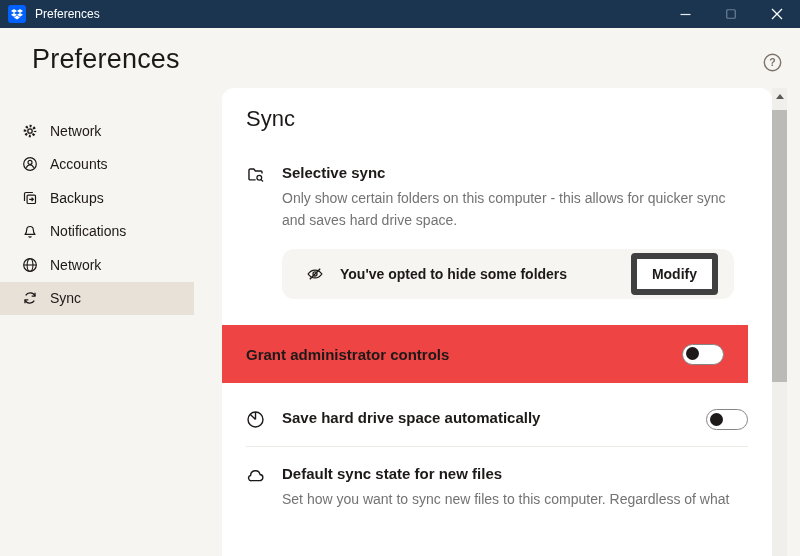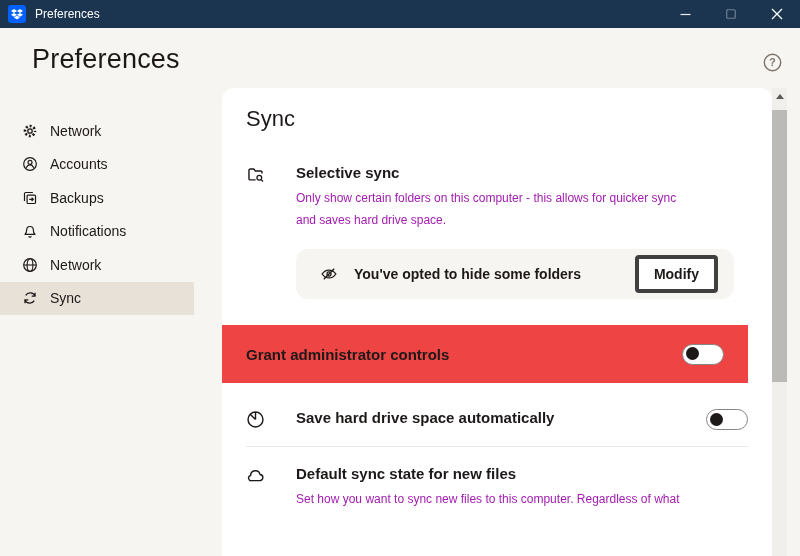--- a/index.html
+++ b/index.html
@@ -42,38 +42,38 @@
   .side-icon { width:16px; height:16px; flex:0 0 16px; }
 
   
   .panel {
     position:absolute; left:222px; top:88px; width:550px; bottom:0;
     background:#ffffff; border-radius:12px 12px 0 0;
     padding:18px 24px 0 24px; overflow:hidden;
   }
   .panel h2 { font-size:22px; font-weight:500; margin-bottom:32px; }
 
-  .section { display:flex; gap:30px; }
+  .section { display:flex; gap:16px; }
   .sec-icon { width:20px; flex:0 0 20px; padding-top:1px; }
   .sec-body { flex:1; min-width:0; }
   .sec-titlerow { display:flex; }
   .sec-title { font-size:15px; font-weight:700; color:#1e1919; }
   .sec-desc {
-    font-size:12px; color:#a21caf; line-height:22px; margin-top:6px;
+    font-size:14px; color:#737373; line-height:22px; margin-top:6px;
     white-space:pre-line;
   }
 
   .banner {
     margin-top:18px; height:50px; width:calc(100% - 14px);
     background:#f7f5f1; border-radius:12px;
     display:flex; align-items:center; padding:0 16px 0 24px;
   }
   .banner-text { font-size:14px; font-weight:700; margin-left:16px; }
   .modify-btn {
-    margin-left:auto; background:#ffffff; border:4px solid #404040;
+    margin-left:auto; background:#ffffff; border:6px solid #404040;
     border-radius:4px; padding:7px 15px; font-size:14px; font-weight:700;
     color:#1e1919; font-family:"Liberation Sans", sans-serif; cursor:default;
   }
 
   .band {
     margin:26px 0 0 -24px; width:526px; height:58px;
     background:#ef4444; display:flex; align-items:center; padding:0 24px;
   }
   .band-label { font-size:15px; font-weight:700; }
 

